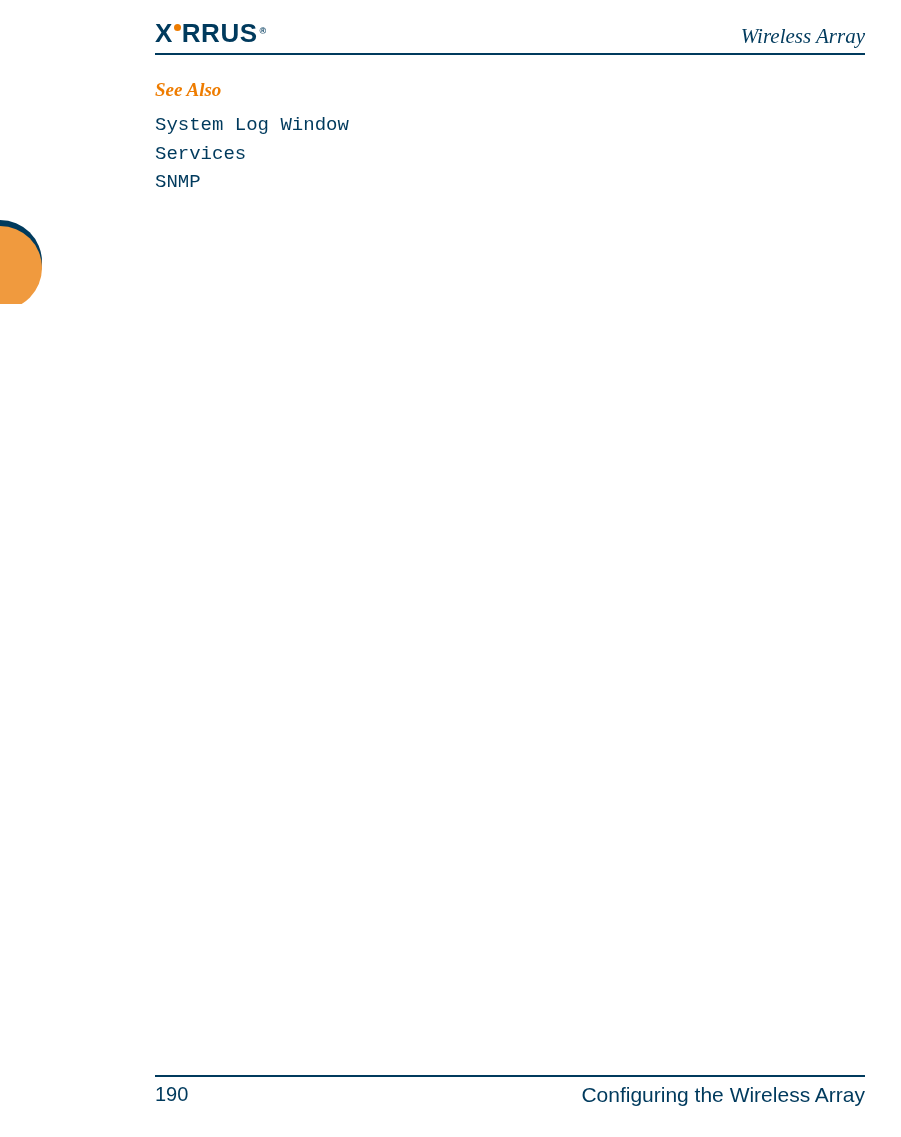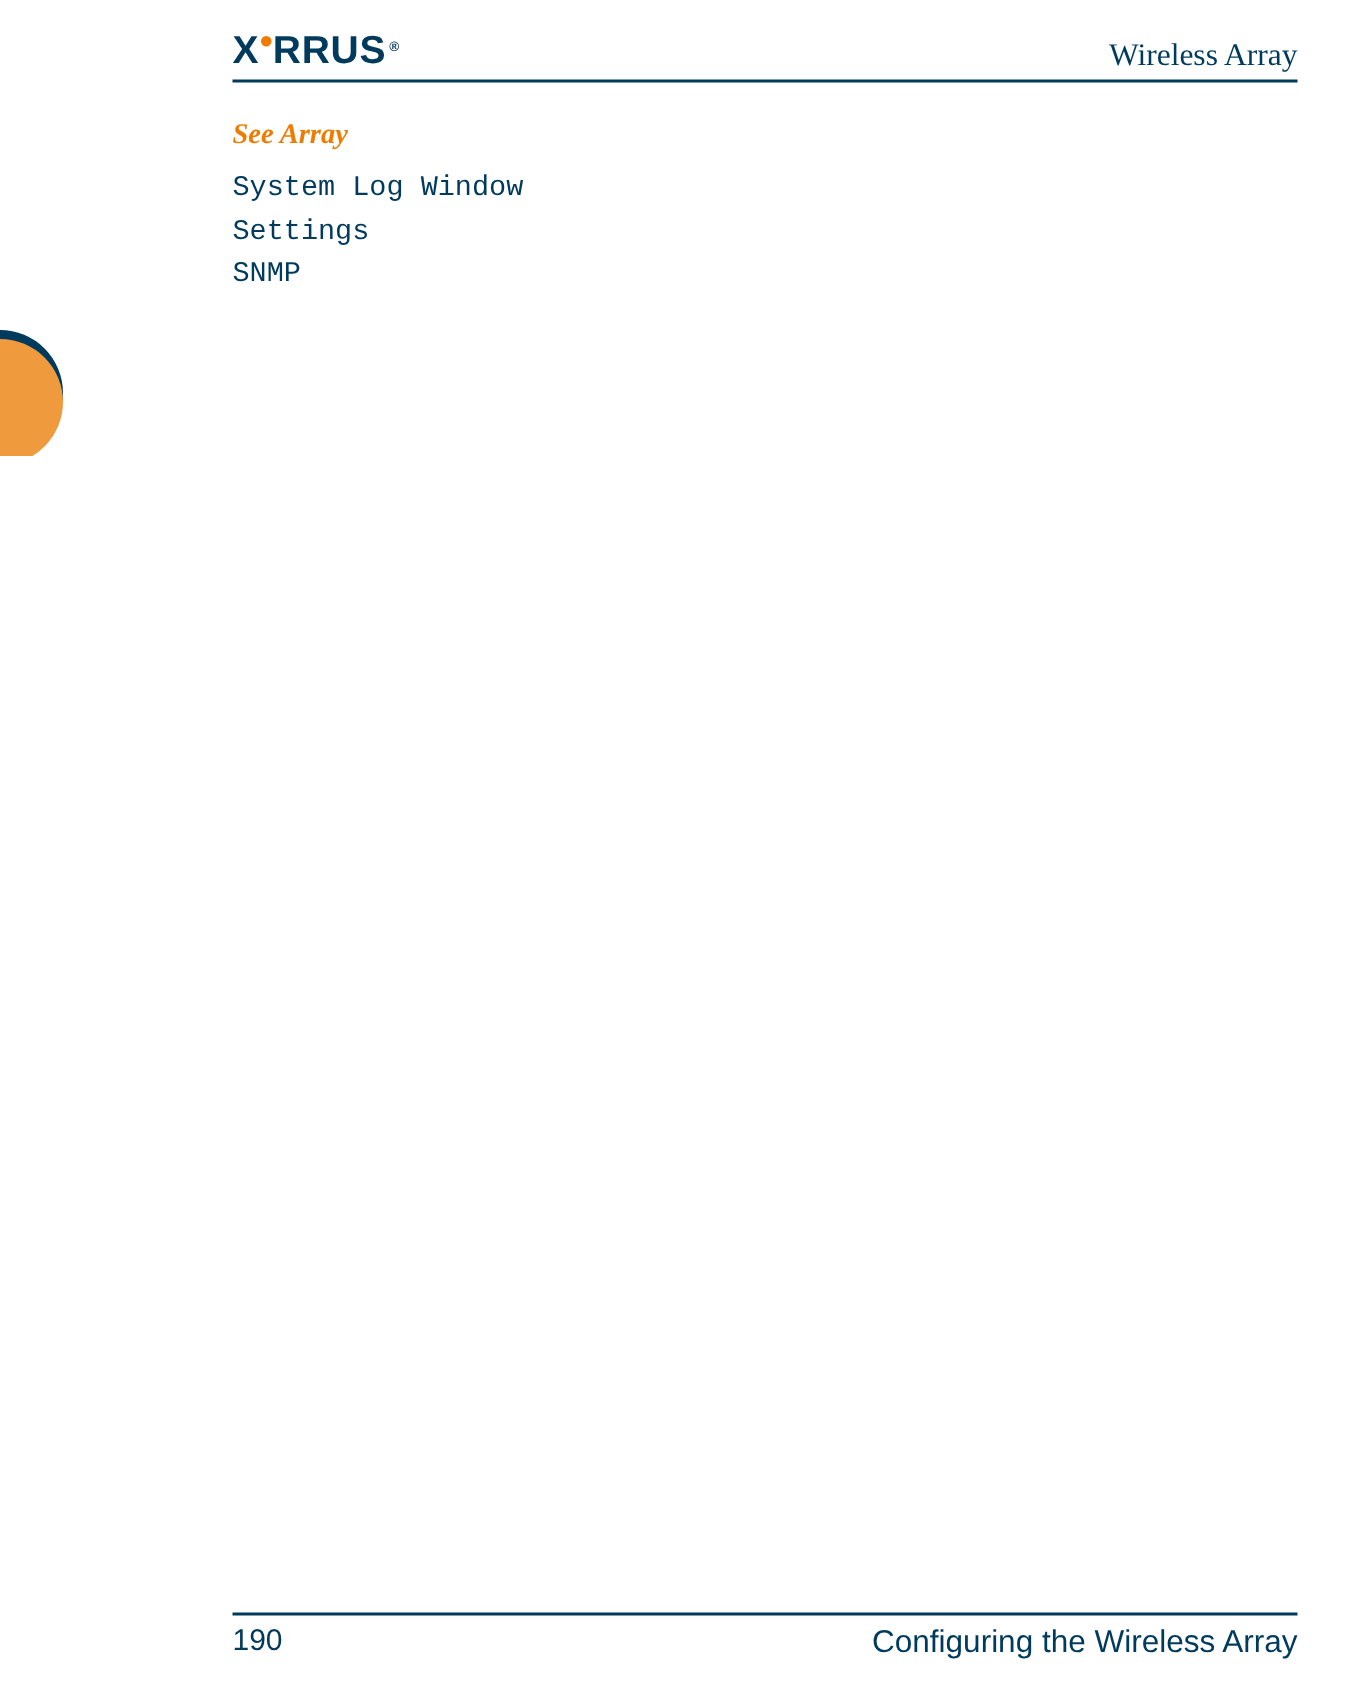--- a/index.html
+++ b/index.html
@@ -56,20 +56,21 @@
       color: #003a5d;
       vertical-align: top;
       margin-left: 2px;
       margin-top: -6px;
     }
     .header-title {
       font-family: Georgia, serif;
       font-size: 21px;
       color: #003a5d;
       font-weight: normal;
+      font-style: italic;
     }
     .content {
       padding-top: 0;
     }
     .see-also-title {
       font-family: Georgia, serif;
       font-style: italic;
       font-weight: bold;
       font-size: 19px;
       color: #ee7c00;
@@ -147,23 +148,23 @@
         <span>X</span>
           <span class="logo-dot"></span>
           <span>RRUS</span>
           <span class="logo-reg">®</span>
       </span>
     </div>
     <div class="header-title">Wireless Array</div>
   </div>
 
   <div class="content">
-    <div class="see-also-title">See Array</div>
+    <div class="see-also-title">See Also</div>
     <a class="see-also-link">System Log Window</a>
-    <a class="see-also-link">Settings</a>
+    <a class="see-also-link">Services</a>
     <a class="see-also-link">SNMP</a>
   </div>
 
   <div class="footer">
     <span class="page-number">190</span>
     <span class="footer-title">Configuring the Wireless Array</span>
   </div>
 
 </div>
 

